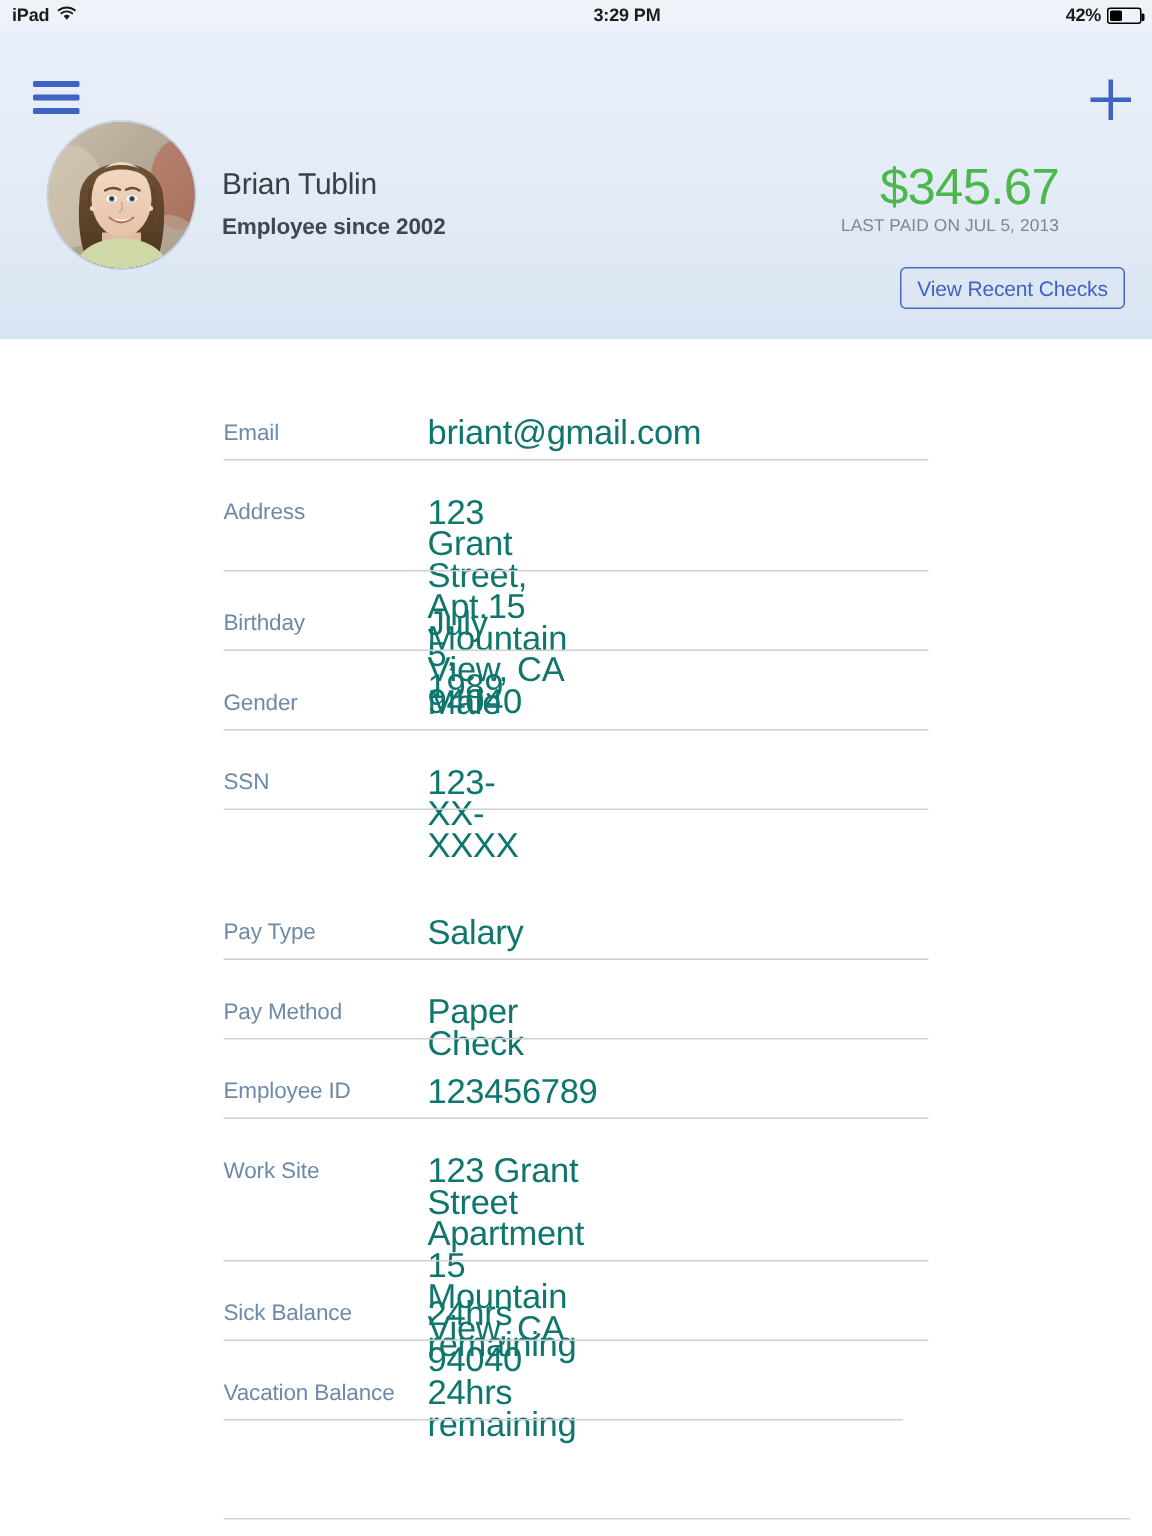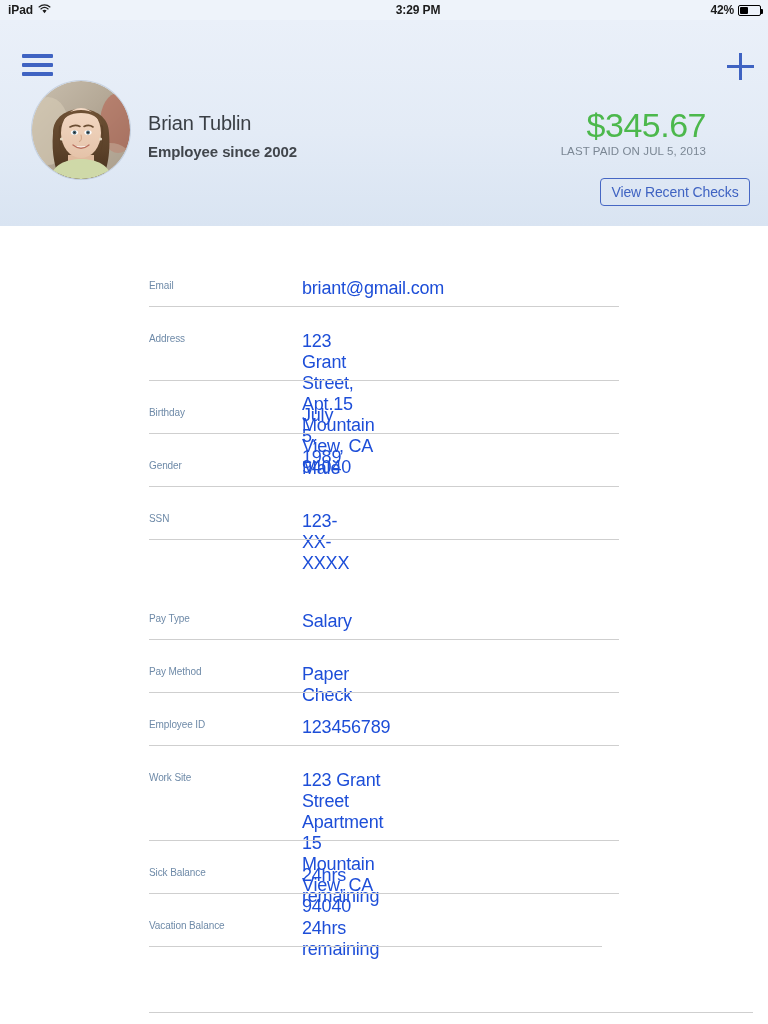--- a/index.html
+++ b/index.html
@@ -109,25 +109,25 @@
     color:#3f63c2; font-size:14px; letter-spacing:-0.1px;
     font-family:"Liberation Sans", sans-serif;
     display:flex; align-items:center; justify-content:center;margin-left:40px;
   }
 
   
   .content { position:absolute; top:226px; left:0; width:768px; height:798px; background:#fff; }
   .field { position:absolute; left:149px; }
   .field-label {
     position:absolute; left:0; top:0;
-    font-size:10px; color:#6e8aa8; letter-spacing:-0.1px; white-space:nowrap;
+    font-size:15px; color:#6e8aa8; letter-spacing:-0.1px; white-space:nowrap;
   }
   .field-value {
-    position:absolute; left:153px; top:-2px;
-    font-size:18px; color:#1d4ed8; letter-spacing:-0.2px;
+    position:absolute; left:136px; top:-2px;
+    font-size:23px; color:#0f766e; letter-spacing:-0.2px;
     line-height:21px; white-space:pre-line;
   }
   .divider { position:absolute; left:149px; height:1px; background:#cfcfcf; }
 </style>
 </head>
 <body>
 
 <div class="statusbar">
   <div class="sb-left">
     <span class="sb-device">iPad</span>

